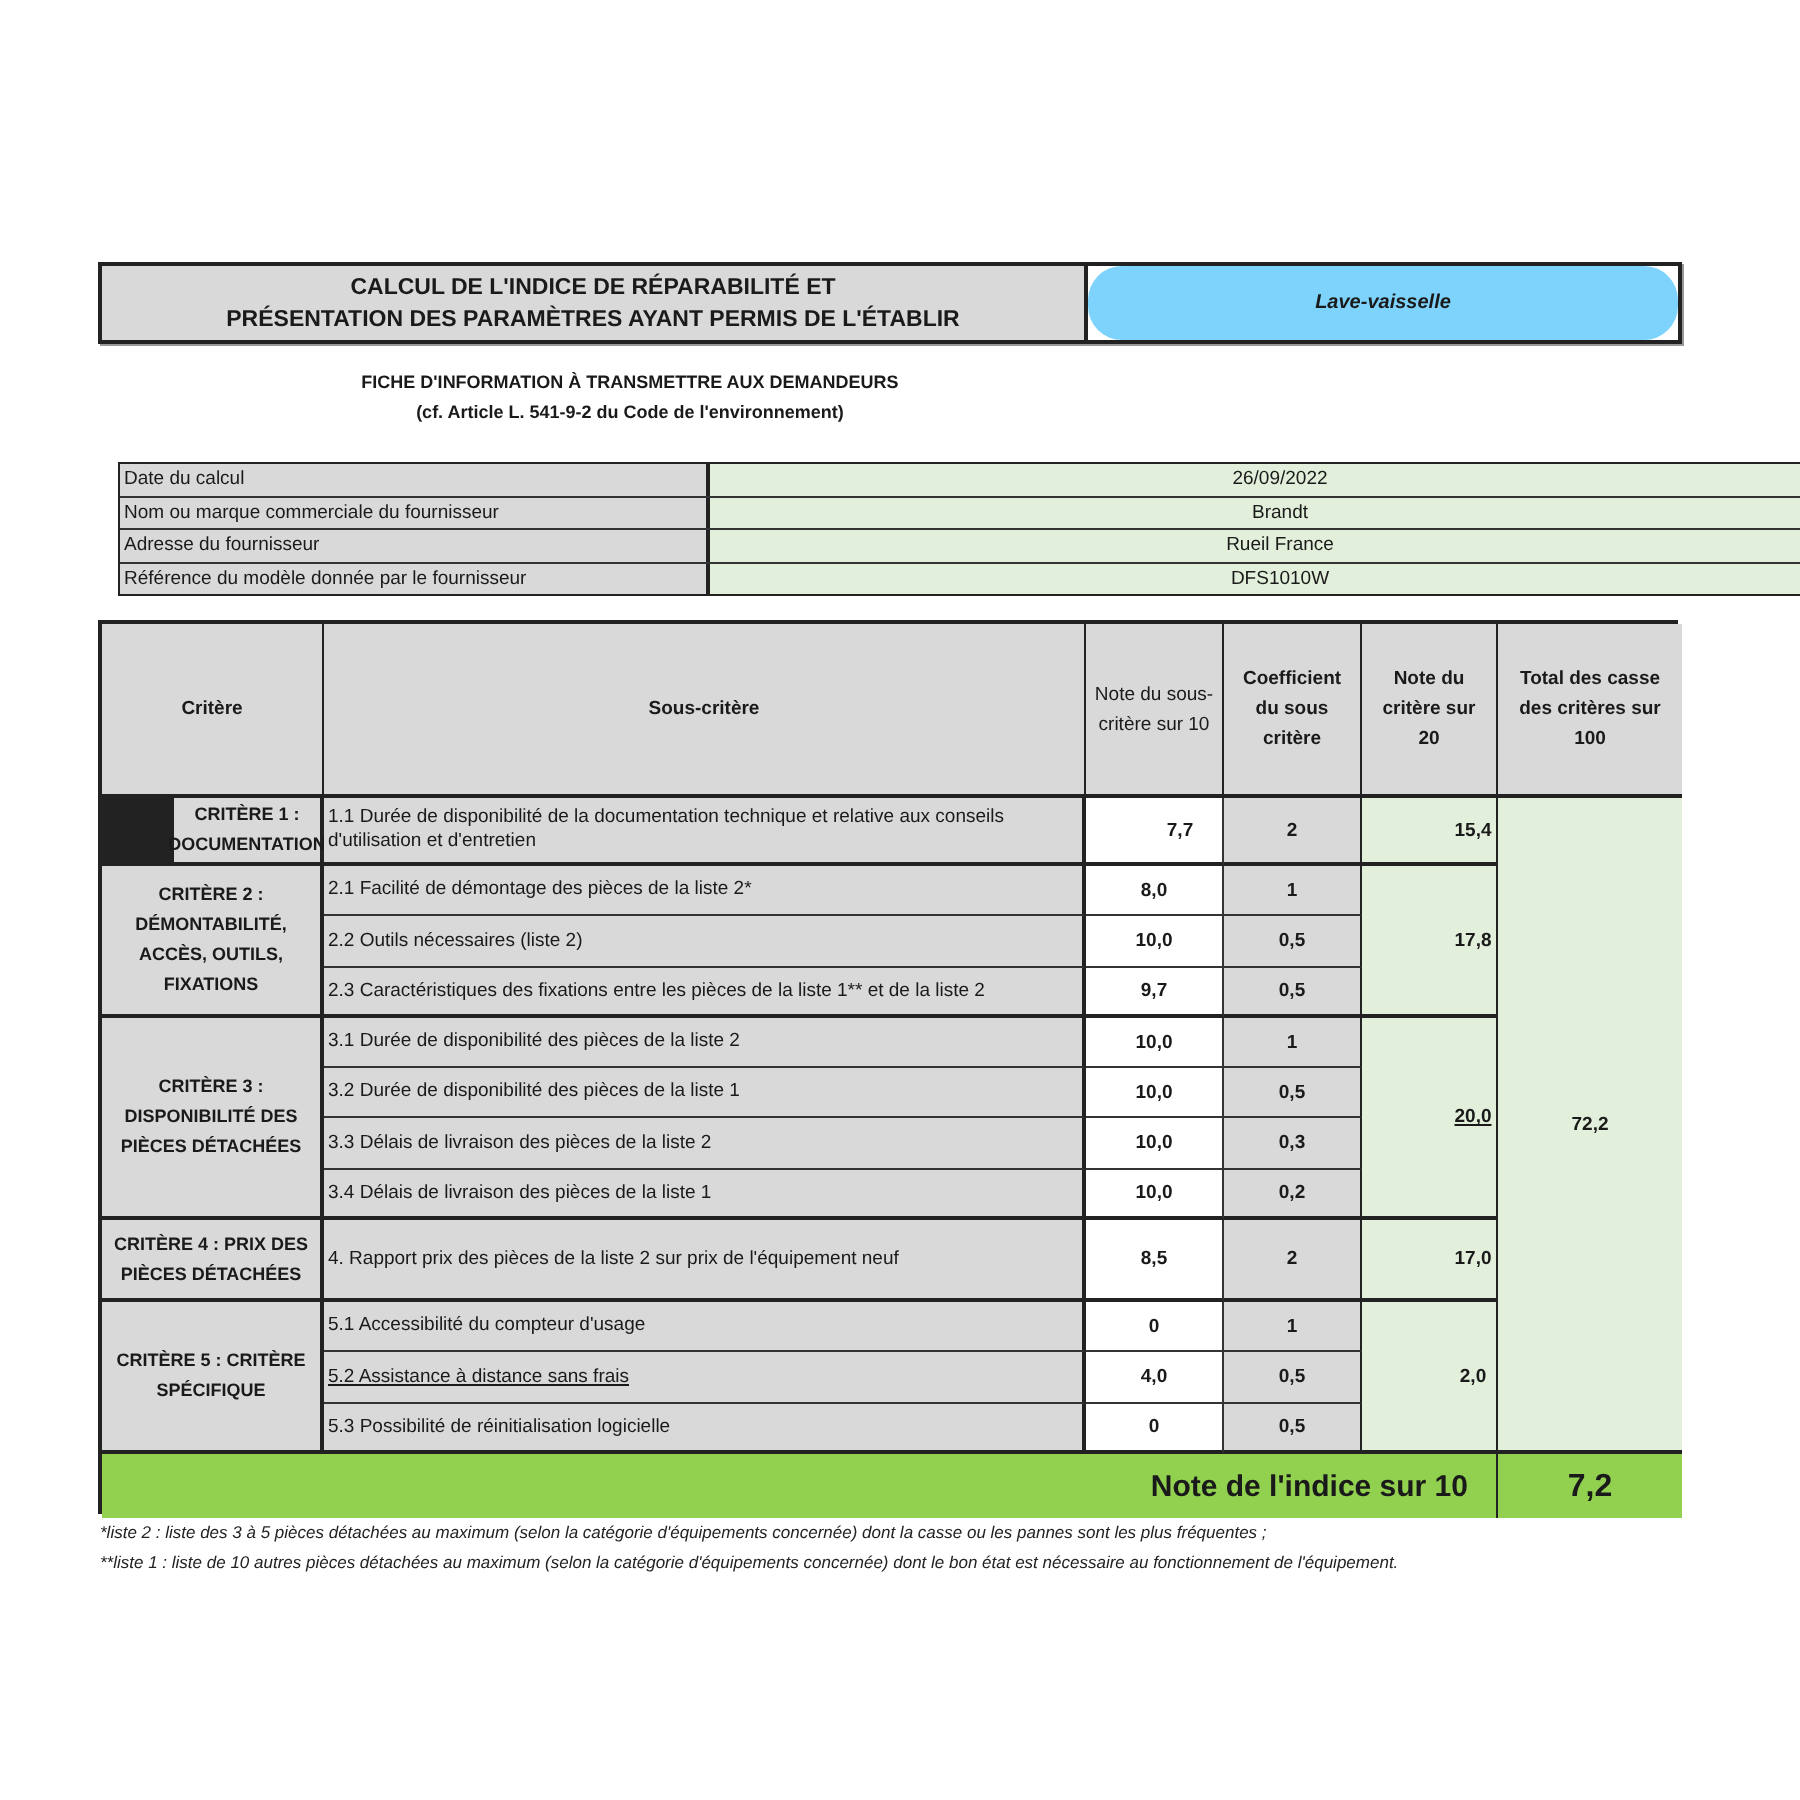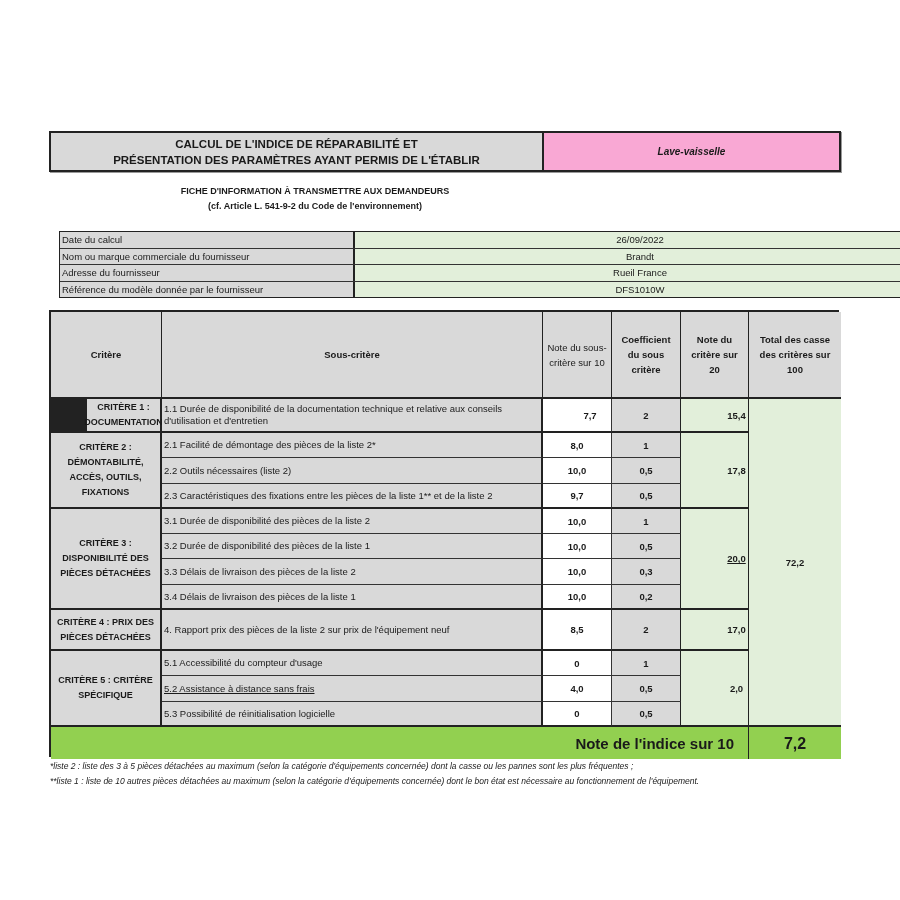--- a/index.html
+++ b/index.html
@@ -6,22 +6,22 @@
   body { width: 900px; height: 900px; position: relative; overflow: hidden;
          font-family: "Liberation Sans", sans-serif; color: #1a1a1a; }
   .abs { position: absolute; box-sizing: border-box; }
 
   
   #title-box { left: 49px; top: 131px; width: 792px; height: 41px;
                border: 2px solid #222; display: flex; box-shadow: 1px 1px 0 #999; }
   #title-left { width: 491px; background: #d9d9d9; border-right: 2px solid #222;
                 display: flex; flex-direction: column; justify-content: center; align-items: center;
                 font-weight: bold; font-size: 11.5px; line-height: 16px; text-align: center; }
-  #title-right { flex: 1; background: #f9a8d4; display: flex; align-items: center; justify-content: center;
-                 font-style: italic; font-size: 10px; font-weight: bold; }
+  #title-right { flex: 1; background: #7dd3fc; display: flex; align-items: center; justify-content: center;
+                 font-style: italic; font-size: 10px; font-weight: bold; border-radius: 17px; }
 
   #subtitle { left: 49px; top: 184px; width: 532px; text-align: center;
               font-size: 9px; font-weight: bold; line-height: 15px; }
 
   
   #info-table { left: 59px; top: 231px; width: 867px; border: 1.5px solid #222; }
   .info-row { display: flex; height: 15.5px; border-bottom: 1px solid #333; }
   .info-row:last-child { border-bottom: none; }
   .info-label { width: 291px; background: #d9d9d9; border-right: 2px solid #222;
                 font-size: 9.5px; line-height: 15px; padding-left: 2px; white-space: nowrap; }

